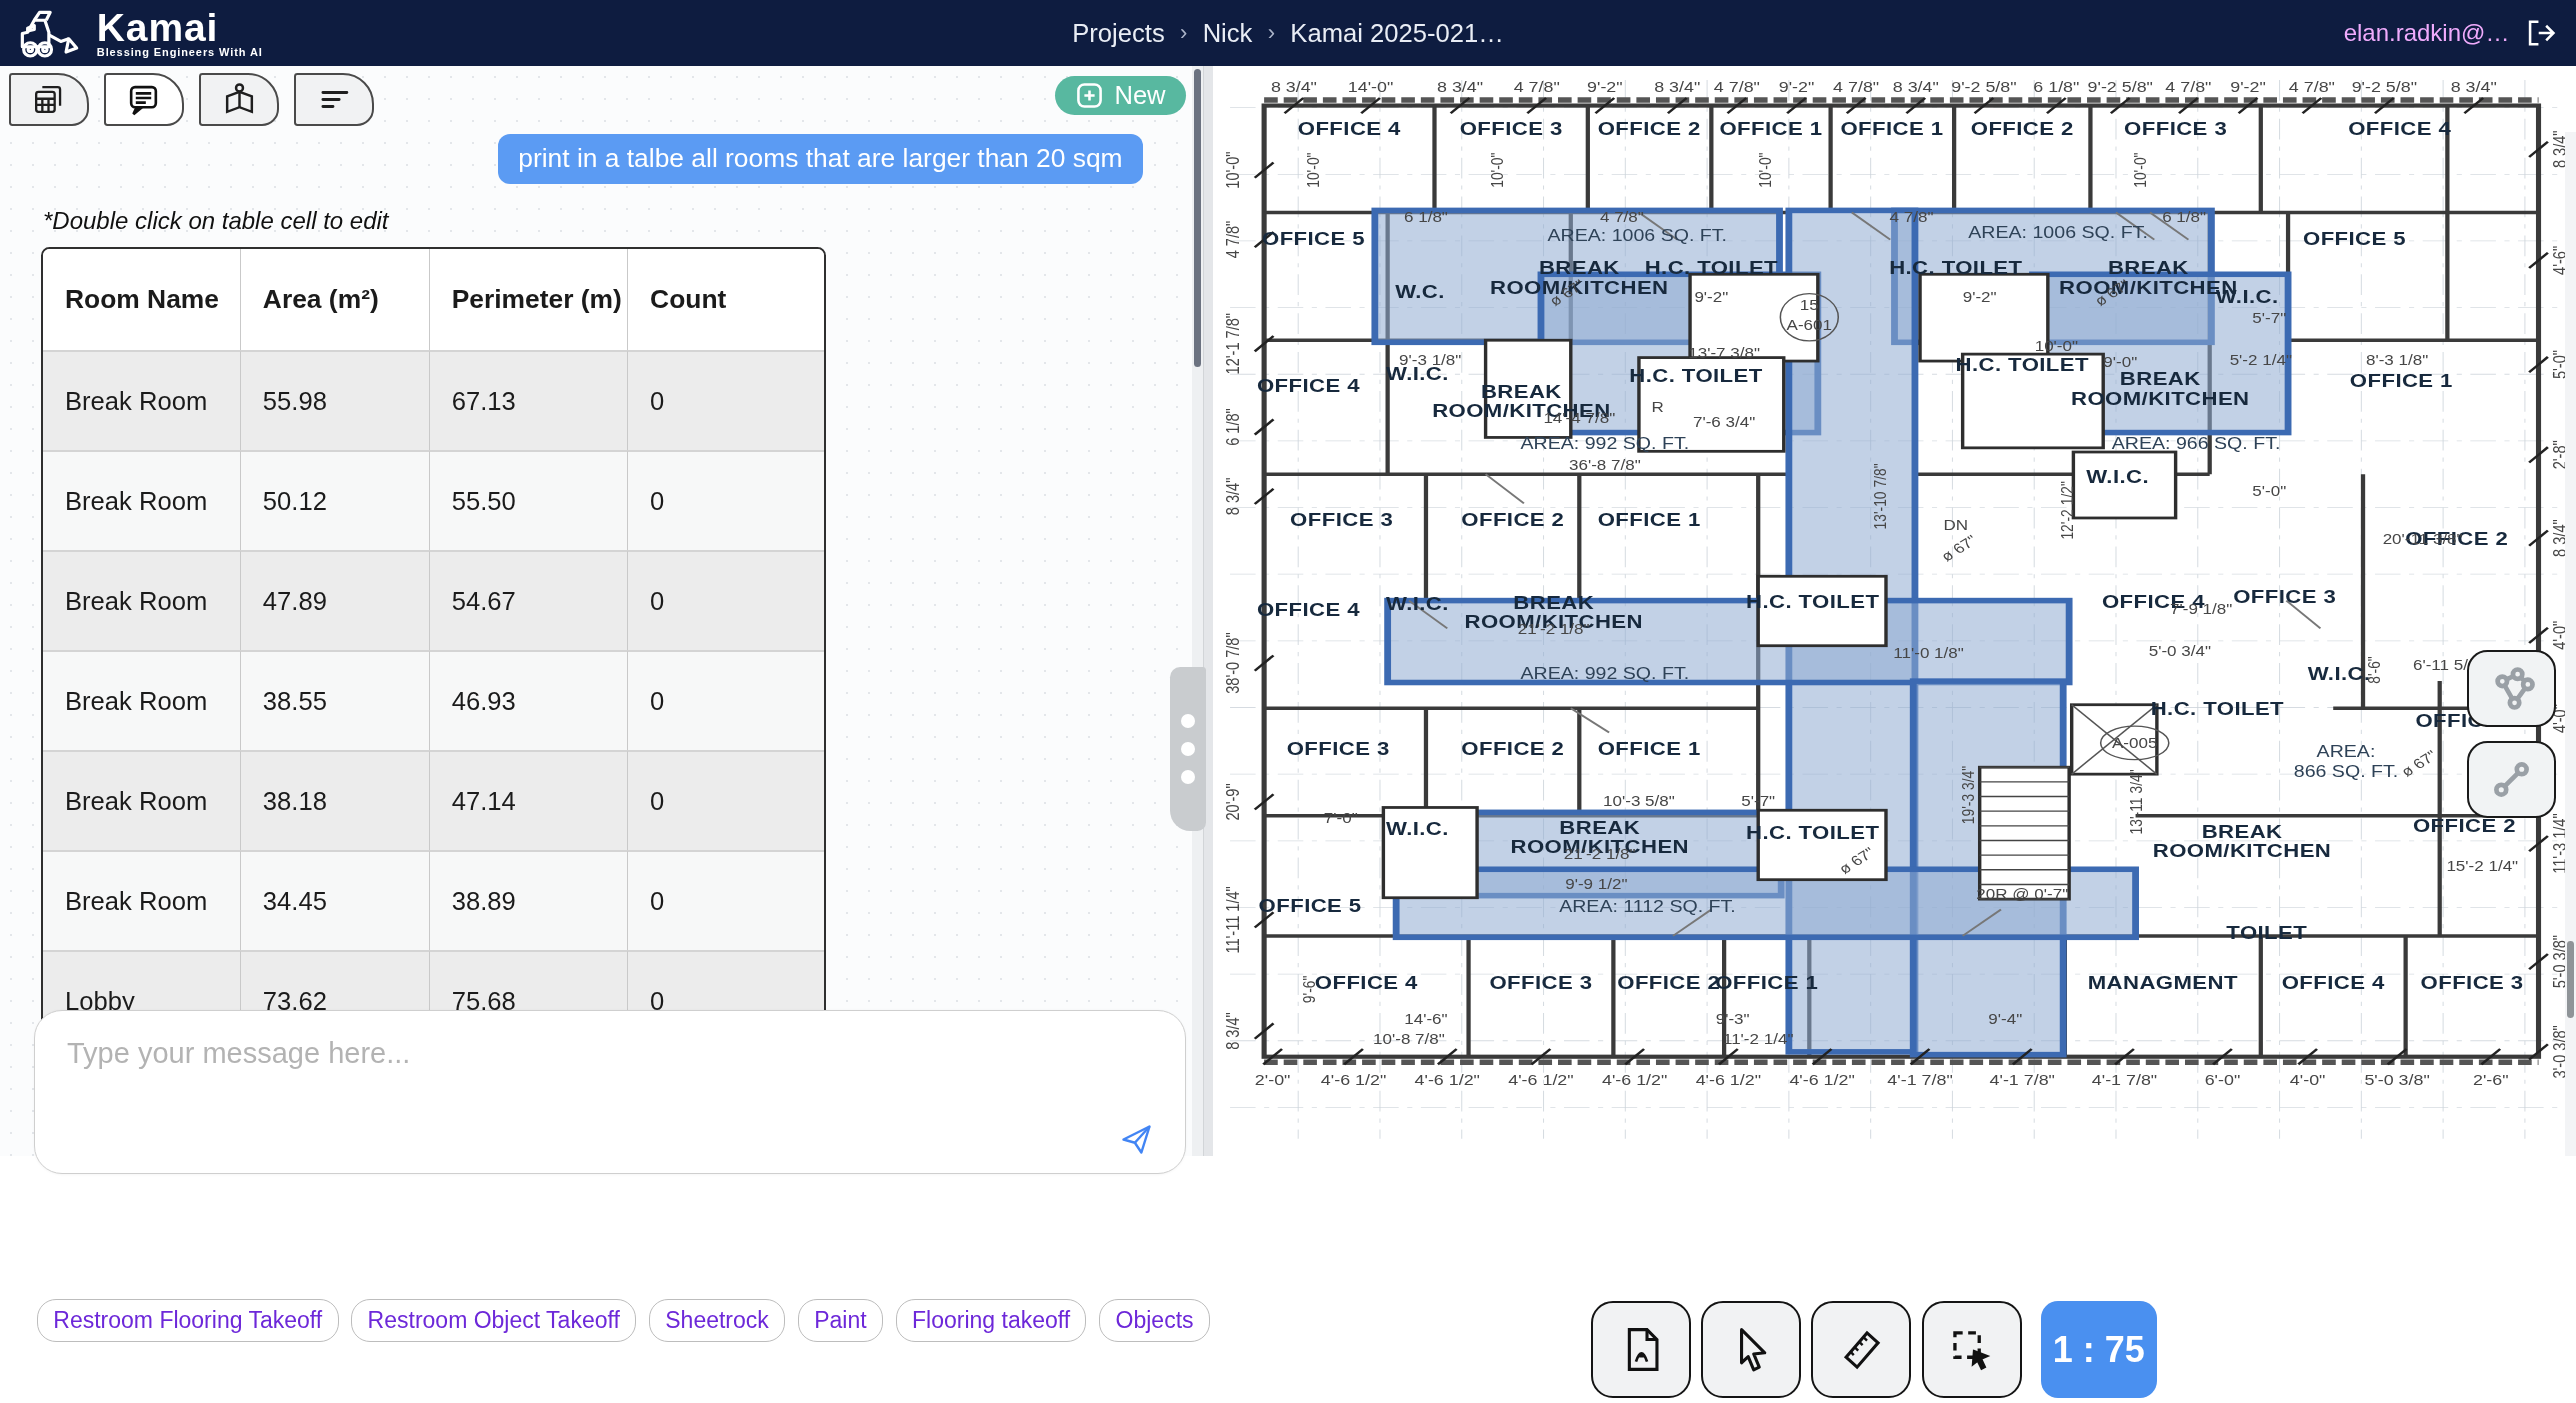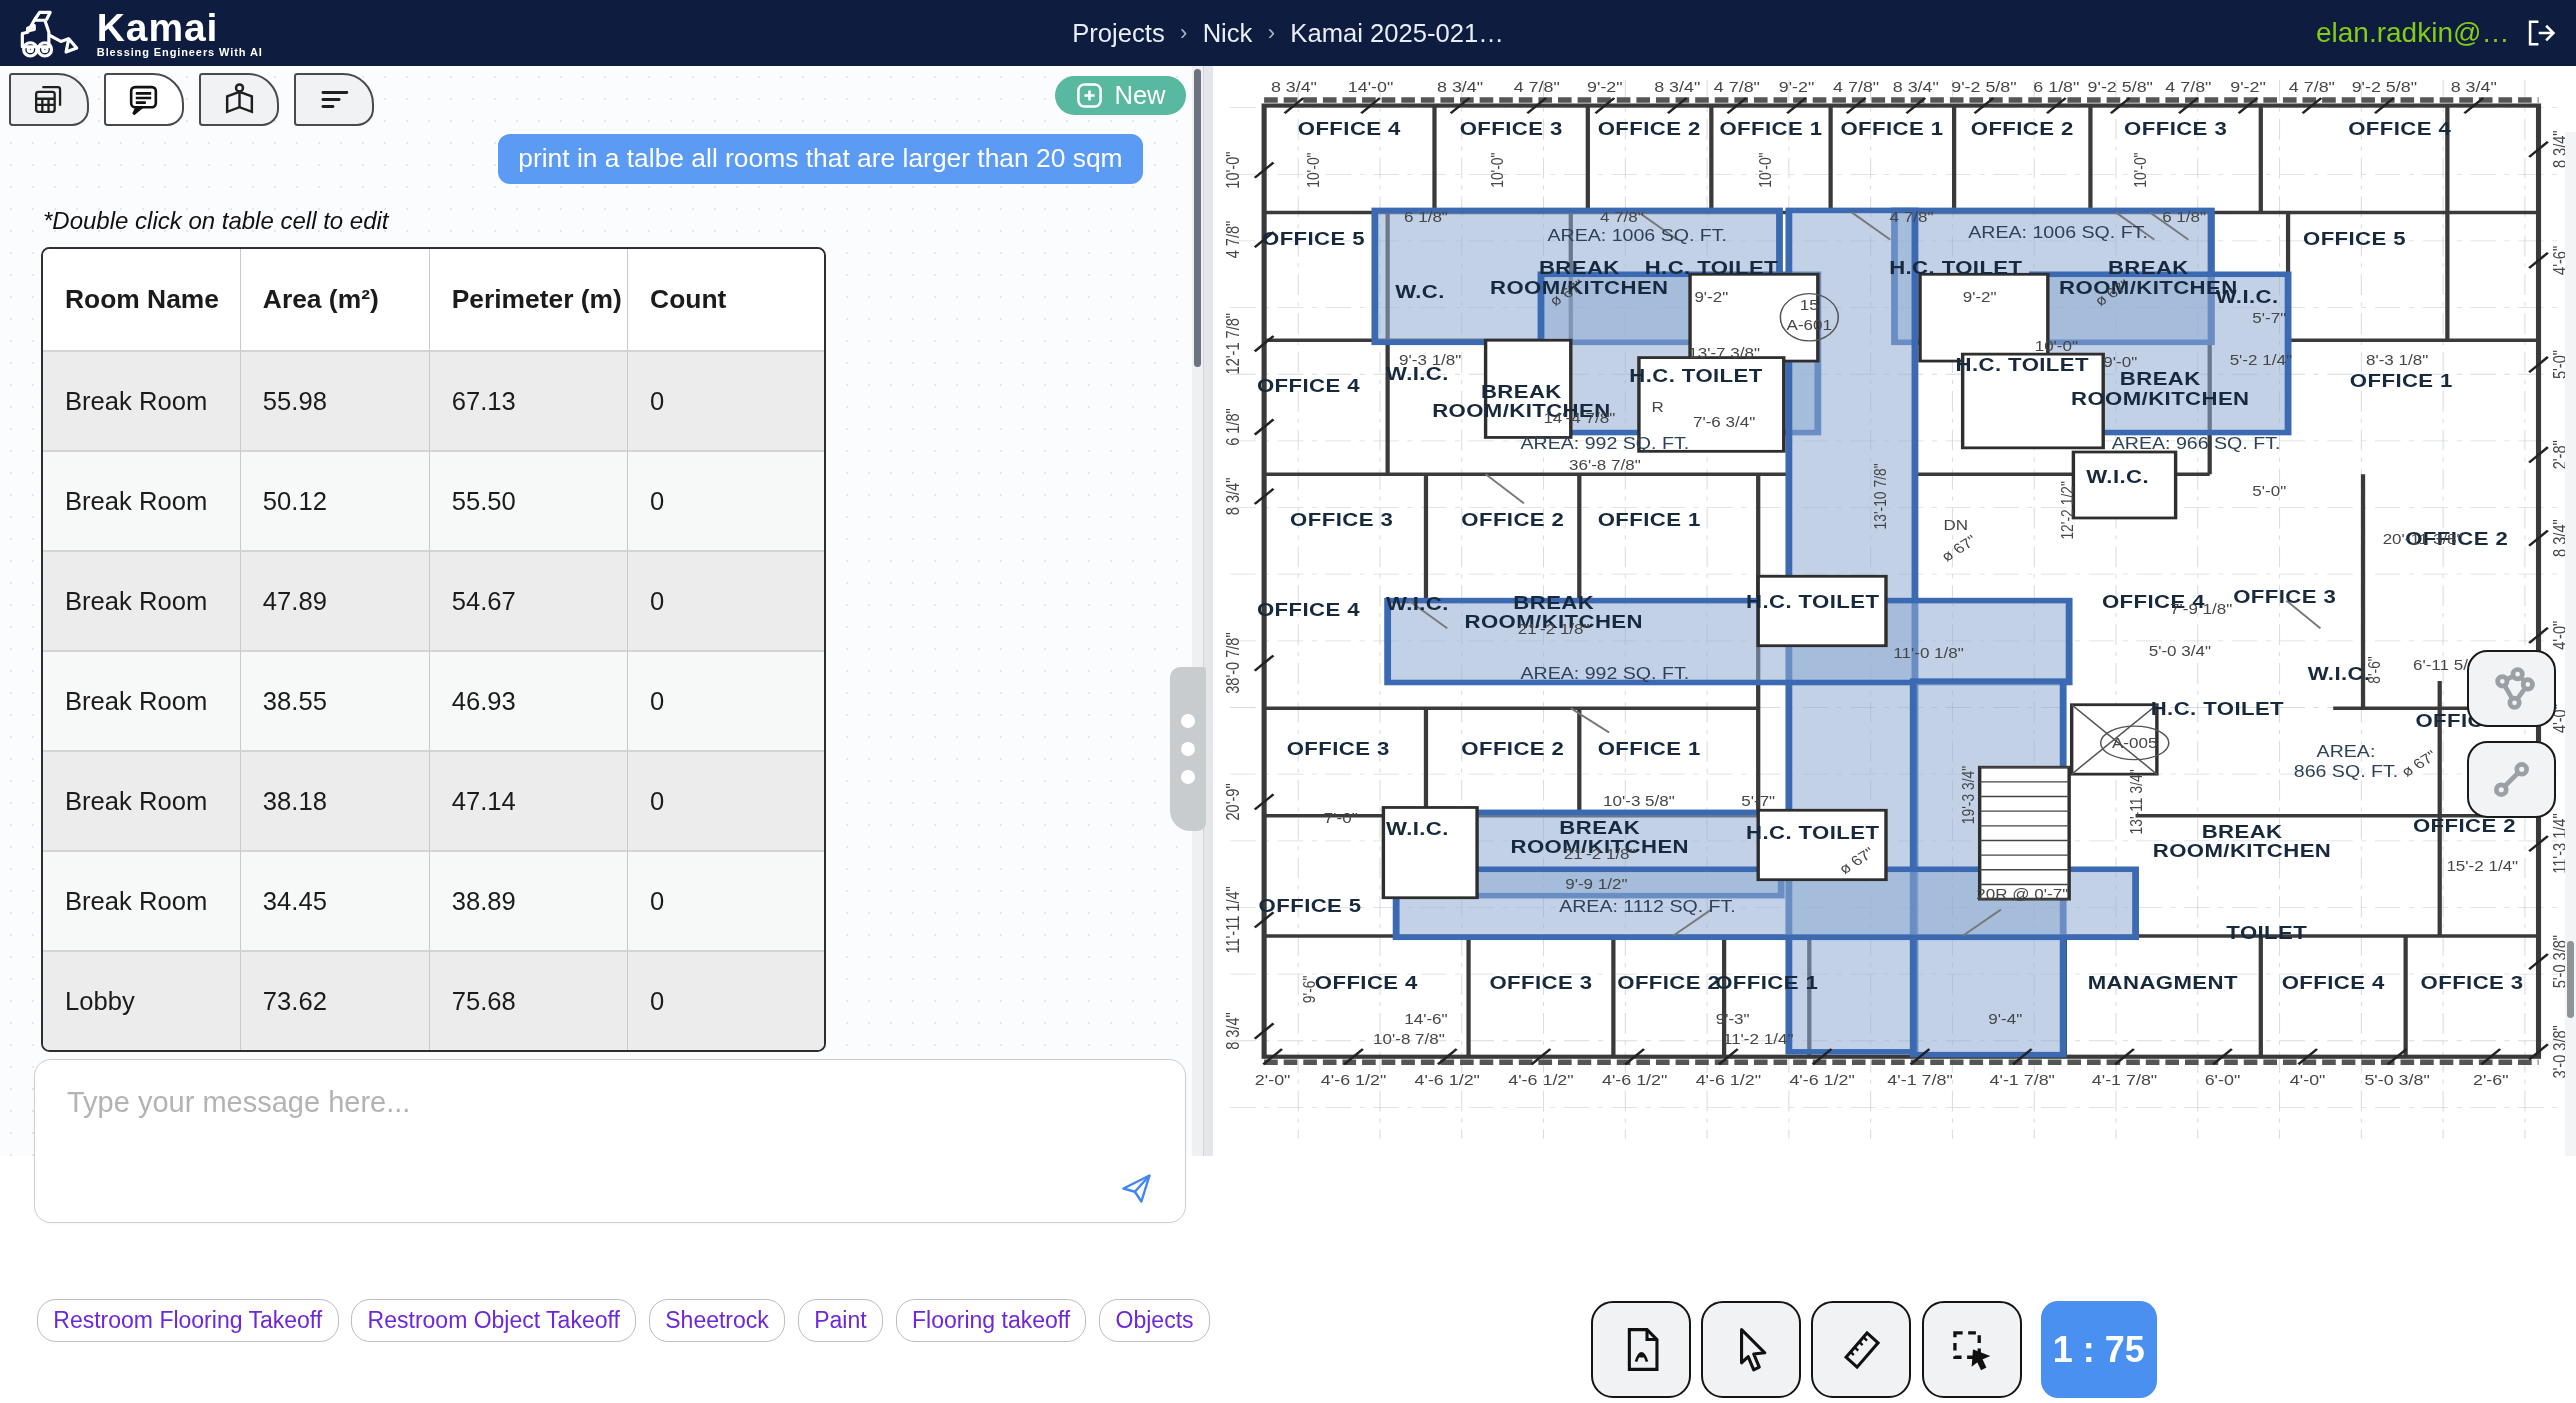--- a/index.html
+++ b/index.html
@@ -10,21 +10,21 @@
   
   .nav { position:absolute; top:0; left:0; width:100%; height:66px; background:#0e1c40;
     display:flex; align-items:center; color:#fff; z-index:50; }
   .brand { display:flex; align-items:center; gap:8.5px; padding-left:15.3px; }
   .brandname { font-size:39px; font-weight:bold; letter-spacing:0.9px; line-height:37px; }
   .tagline { font-size:11px; letter-spacing:0.9px; font-weight:bold; }
   .crumbs { position:absolute; left:50%; transform:translateX(-50%); font-size:25.6px;
     color:#e9edf5; display:flex; gap:15.3px; align-items:center; }
   .crumbs .sep { color:#aab3c8; font-size:22px; }
   .crumbs span[data-interactable="true"] { cursor:pointer; }
-  .user { position:absolute; right:19px; display:flex; align-items:center; gap:13.6px; font-size:28px; color:#84cc16;text-align:right; }
+  .user { position:absolute; right:19px; display:flex; align-items:center; gap:13.6px; font-size:24px; color:#f0abfc;text-align:right; }
 
   
   .left { position:absolute; top:66px; left:0; width:1203px; bottom:0; background:#fbfcfd;
     background-image:radial-gradient(#e3e6ea 1.4px, transparent 1.4px); background-size:22px 22px; }
   .tabbar { position:relative; height:65px; padding:6.8px 0 0 8.5px; display:flex; gap:15.3px; }
   .tab { width:80px; height:53px; background:#f1f2f3; border:2.6px solid #4a4a4a;
     border-radius:3.4px 31px 17px 3.4px; display:flex; align-items:center; justify-content:center; cursor:pointer; }
   .tab.active { background:#fff; }
   .tab svg { width:37px; height:37px; }
   .new-btn { position:absolute; right:17px; top:10.2px; height:39px; background:#58b8a0; color:#fff;
@@ -34,22 +34,22 @@
   .bubble { background:#5b9bf3; color:#fff; font-size:26.4px; padding:9.4px 20.4px; border-radius:12px; }
   .note { position:absolute; top:141px; left:43px; font-style:italic; font-size:24px; color:#111; }
   table.rooms { position:absolute; top:181px; left:41px; width:785px; border-collapse:separate;
     border-spacing:0; border:2.6px solid #2f2f2f; border-radius:8.5px; overflow:hidden; background:#fff; }
   table.rooms th, table.rooms td { text-align:left; padding-left:22px; font-size:25.6px; color:#1b1b1b;
     border-right:1.7px solid #c9c9c9; }
   table.rooms th:last-child, table.rooms td:last-child { border-right:none; }
   table.rooms th { height:101px; font-weight:bold; font-size:26.4px; background:#fff; }
   table.rooms td { height:100px; border-top:2.6px solid #d4d4d4; }
   tr.alt0 td { background:#ececec; } tr.alt1 td { background:#f7f8f8; }
-  .inputbox { position:absolute; top:993px; left:34px; width:1152px; height:164px; background:#fff;
-    border:1.7px solid #cfcfcf; border-radius:17px; cursor:text; box-shadow:0 0.9px 2.6px rgba(0,0,0,.04); }
+  .inputbox { position:absolute; top:944px; left:34px; width:1152px; height:164px; background:#fff;
+    border:1.7px solid #cfcfcf; border-radius:28px; cursor:text; box-shadow:0 0.9px 2.6px rgba(0,0,0,.04); }
   .inputbox .ph { position:absolute; top:25.6px; left:32px; font-size:29px; color:#b3b3b3; }
   .sendbtn { position:absolute; right:29px; bottom:13.6px; width:39px; height:39px; cursor:pointer; }
   .sugg-row { position:absolute; top:1189px; left:39px; right:34px; display:flex; align-items:center; }
   .sugg-label { font-size:25px; color:#111; }
   .add-btn { position:absolute; right:15.3px; top:-10.2px; height:39px; background:#58b8a0; color:#fff;
     border:none; border-radius:22px; font-size:25.6px; display:flex; align-items:center; gap:10.2px;
     padding:0 19px; cursor:pointer; font-family:inherit; }
   .chips { position:absolute; top:1233px; left:37px; right:25.6px; display:flex; gap:12.8px; }
   .chip { background:#fff; border:1.7px solid #bdbdbd; border-radius:19px; font-size:23px; color:#6d28d9;
     padding:6.8px 15.3px; white-space:nowrap; cursor:pointer; }

